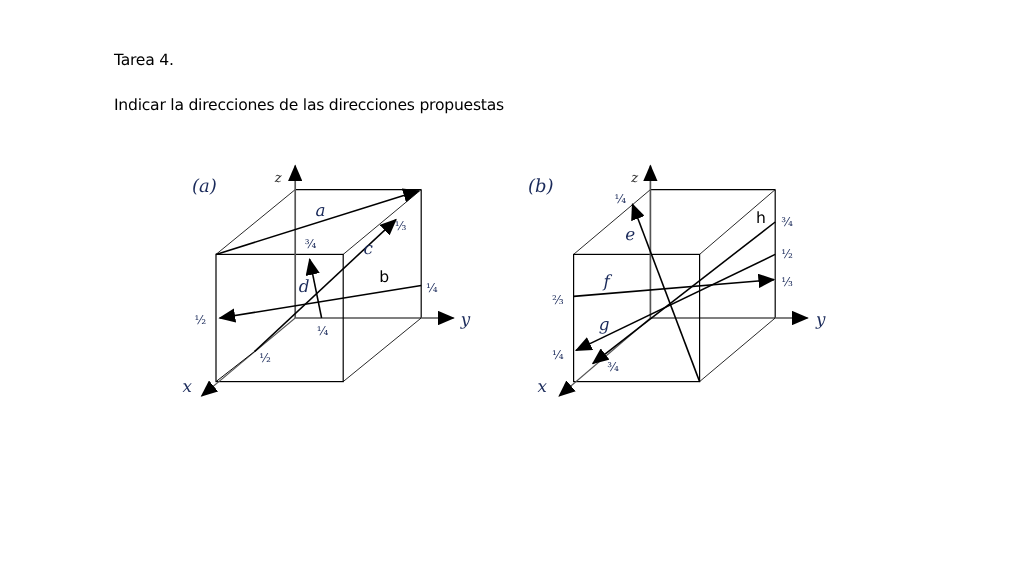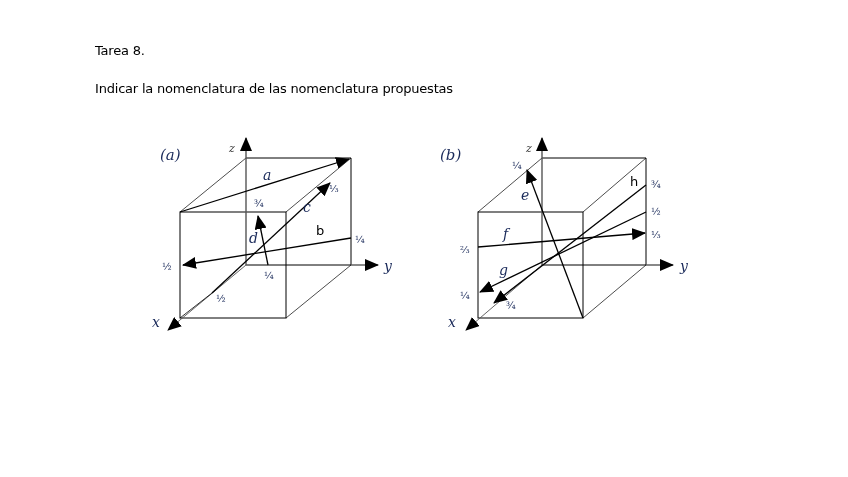--- a/index.html
+++ b/index.html
@@ -7,22 +7,22 @@
     .heading { position: absolute; left: 95px; font-family: "DejaVu Sans", sans-serif; font-size: 13px; color: #000; white-space: nowrap; letter-spacing: -0.2px; }
     #title { top: 43px; }
     #instruction { top: 81px; }
     svg { position: absolute; left: 0; top: 0; }
     .ital { font-family: "DejaVu Serif", serif; font-style: italic; }
     .frac { font-family: "DejaVu Serif", serif; }
   </style>
 </head>
 <body>
 
-<div id="title" class="heading">Tarea 8.</div>
-<div id="instruction" class="heading">Indicar la nomenclatura de las nomenclatura propuestas</div>
+<div id="title" class="heading">Tarea 4.</div>
+<div id="instruction" class="heading">Indicar la direcciones de las direcciones propuestas</div>
 
 <svg width="848" height="477" viewBox="0 0 848 477" xmlns="http://www.w3.org/2000/svg">
   <defs>
     <marker id="ah" markerWidth="10" markerHeight="10" refX="9" refY="5" orient="auto" markerUnits="userSpaceOnUse">
       <path d="M0,0 L10,5 L0,10 z" fill="#000"></path>
     </marker>
     <marker id="ahb" markerWidth="14" markerHeight="12" refX="13" refY="6" orient="auto" markerUnits="userSpaceOnUse">
       <path d="M0,0 L14,6 L0,12 z" fill="#000"></path>
     </marker>
   </defs>

